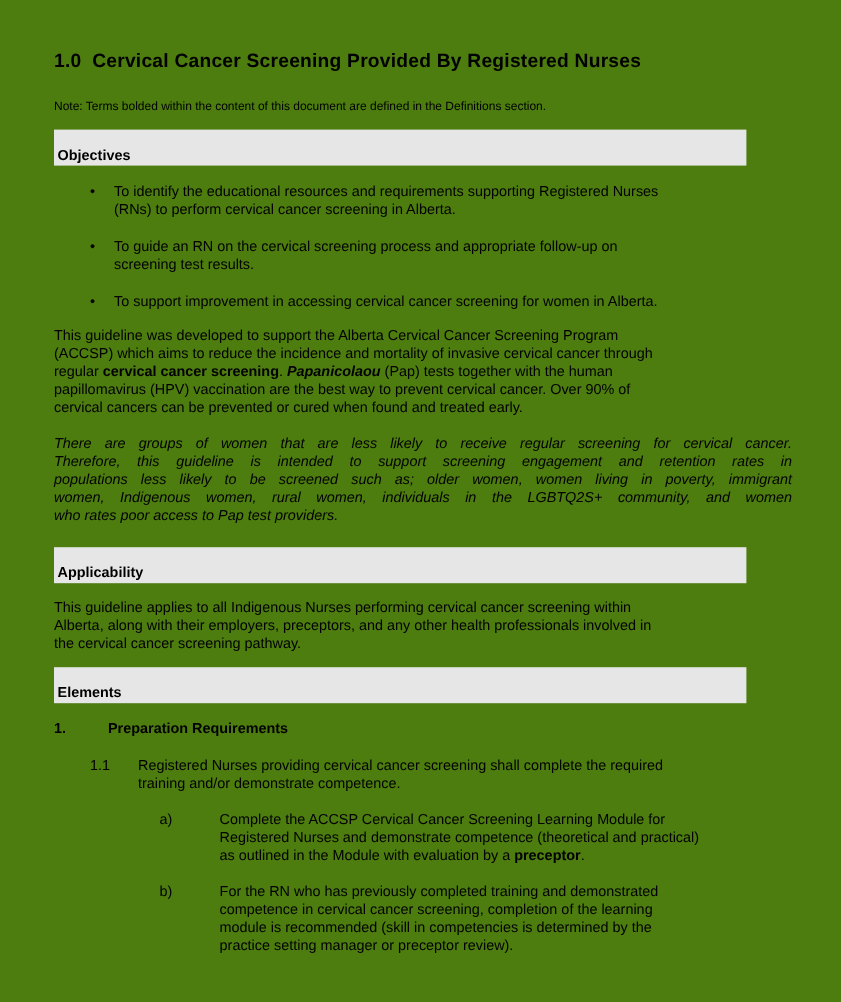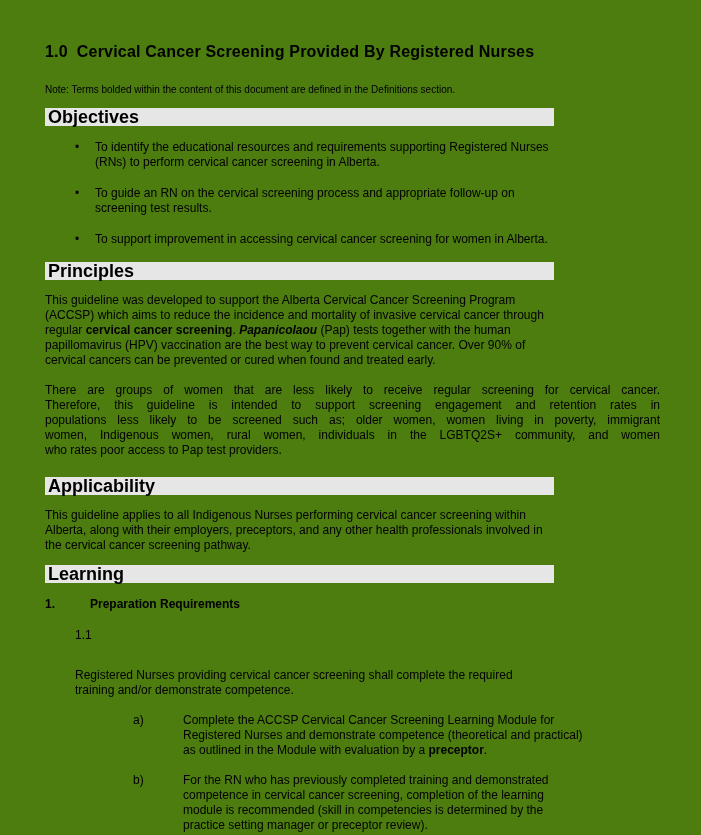--- a/index.html
+++ b/index.html
@@ -23,53 +23,53 @@
     line-height: 18px;
     letter-spacing: 0.2px;
   }
   .title .title-text { margin-left: 9px; }
   .note {
     margin-top: 22px;
     font-size: 10px;
     line-height: 13px;
   }
   .bar {
-    width: 509px;
+    width: 577px;
     background: var(--bar-bg);
     font-weight: bold;
-    font-size: 18px;
+    font-size: 12px;
     line-height: 14px;
-    padding: 2px 3px 2px 3px;
+    padding: 14px 3px 2px 3px;
   }
   .bar-objectives    { margin-top: 12px; }
   .bar-principles    { margin-top: 15px; }
   .bar-applicability { margin-top: 19px; }
   .bar-elements      { margin-top: 12px; }
   .body-text, .para, .bullet, .sub-row, .point-row, .item-head {
     font-size: 12px;
     line-height: 15px;
   }
   .para { white-space: pre-line; }
   .para-p1 { margin-top: 13px; width: 615px; }
-  .para-p2 { margin-top: 15px; width: 615px; }
+  .para-p2 { margin-top: 15px; width: 615px; font-style: italic; }
   .para-p2 .jbody {
     white-space: pre-line;
     text-align: justify;
     text-align-last: justify;
   }
   .para-p2 .jlast { white-space: pre-line; }
   .para-p3 { margin-top: 13px; width: 615px; }
   .bullet-list { margin-top: 14px; }
   .bullet { display: flex; margin-left: 30px; margin-bottom: 16px; }
   .bullet:last-child { margin-bottom: 0; }
   .bullet-marker { flex: 0 0 20px; }
   .bullet-text { width: 550px; white-space: pre-line; }
   .item-head { display: flex; margin-top: 14px; font-weight: bold; }
   .item-number { flex: 0 0 45px; }
-  .sub-row { display: flex; margin-left: 30px; margin-top: 16px; flex-direction: column; }
+  .sub-row { display: flex; margin-left: 30px; margin-top: 16px; }
   .sub-number { flex: 0 0 40px; }
   .sub-text { width: 505px; white-space: pre-line; }
   .point-row { display: flex; margin-left: 88px; margin-top: 15px; }
   .point-label { flex: 0 0 50px; }
   .point-text { width: 435px; white-space: pre-line; }
 </style>
 </head>
 <body>
 
 <div class="page">
@@ -92,21 +92,20 @@
       <span class="bullet-marker">•</span>
       <span class="bullet-text">To guide an RN on the cervical screening process and appropriate follow-up on
 screening test results.</span>
     </div>
     <div class="bullet">
       <span class="bullet-marker">•</span>
       <span class="bullet-text">To support improvement in accessing cervical cancer screening for women in Alberta.</span>
     </div>
   </div>
 
-  <div class="bar bar-principles">Principles</div>
 
   <div class="para para-p1"><span>This guideline was developed to support the Alberta Cervical Cancer Screening Program
 (ACCSP) which aims to reduce the incidence and mortality of invasive cervical cancer through
 regular </span><span style="font-weight: bold;">cervical cancer screening</span><span>. </span><span style="font-weight: bold; font-style: italic;">Papanicolaou</span><span> (Pap) tests together with the human
 papillomavirus (HPV) vaccination are the best way to prevent cervical cancer. Over 90% of
 cervical cancers can be prevented or cured when found and treated early.</span></div>
 
   <div class="para-p2 body-text">
     <div class="jbody">There are groups of women that are less likely to receive regular screening for cervical cancer.
 Therefore, this guideline is intended to support screening engagement and retention rates in
@@ -114,21 +113,21 @@
 women, Indigenous women, rural women, individuals in the LGBTQ2S+ community, and women</div>
     <div class="jlast">who rates poor access to Pap test providers.</div>
   </div>
 
   <div class="bar bar-applicability">Applicability</div>
 
   <div class="para para-p3">This guideline applies to all Indigenous Nurses performing cervical cancer screening within
 Alberta, along with their employers, preceptors, and any other health professionals involved in
 the cervical cancer screening pathway.</div>
 
-  <div class="bar bar-elements">Learning</div>
+  <div class="bar bar-elements">Elements</div>
 
   <div class="item-head">
     <span class="item-number">1.</span>
     <span>Preparation Requirements</span>
   </div>
 
   <div class="sub-row">
     <span class="sub-number">1.1</span>
     <span class="sub-text">Registered Nurses providing cervical cancer screening shall complete the required
 training and/or demonstrate competence.</span>

